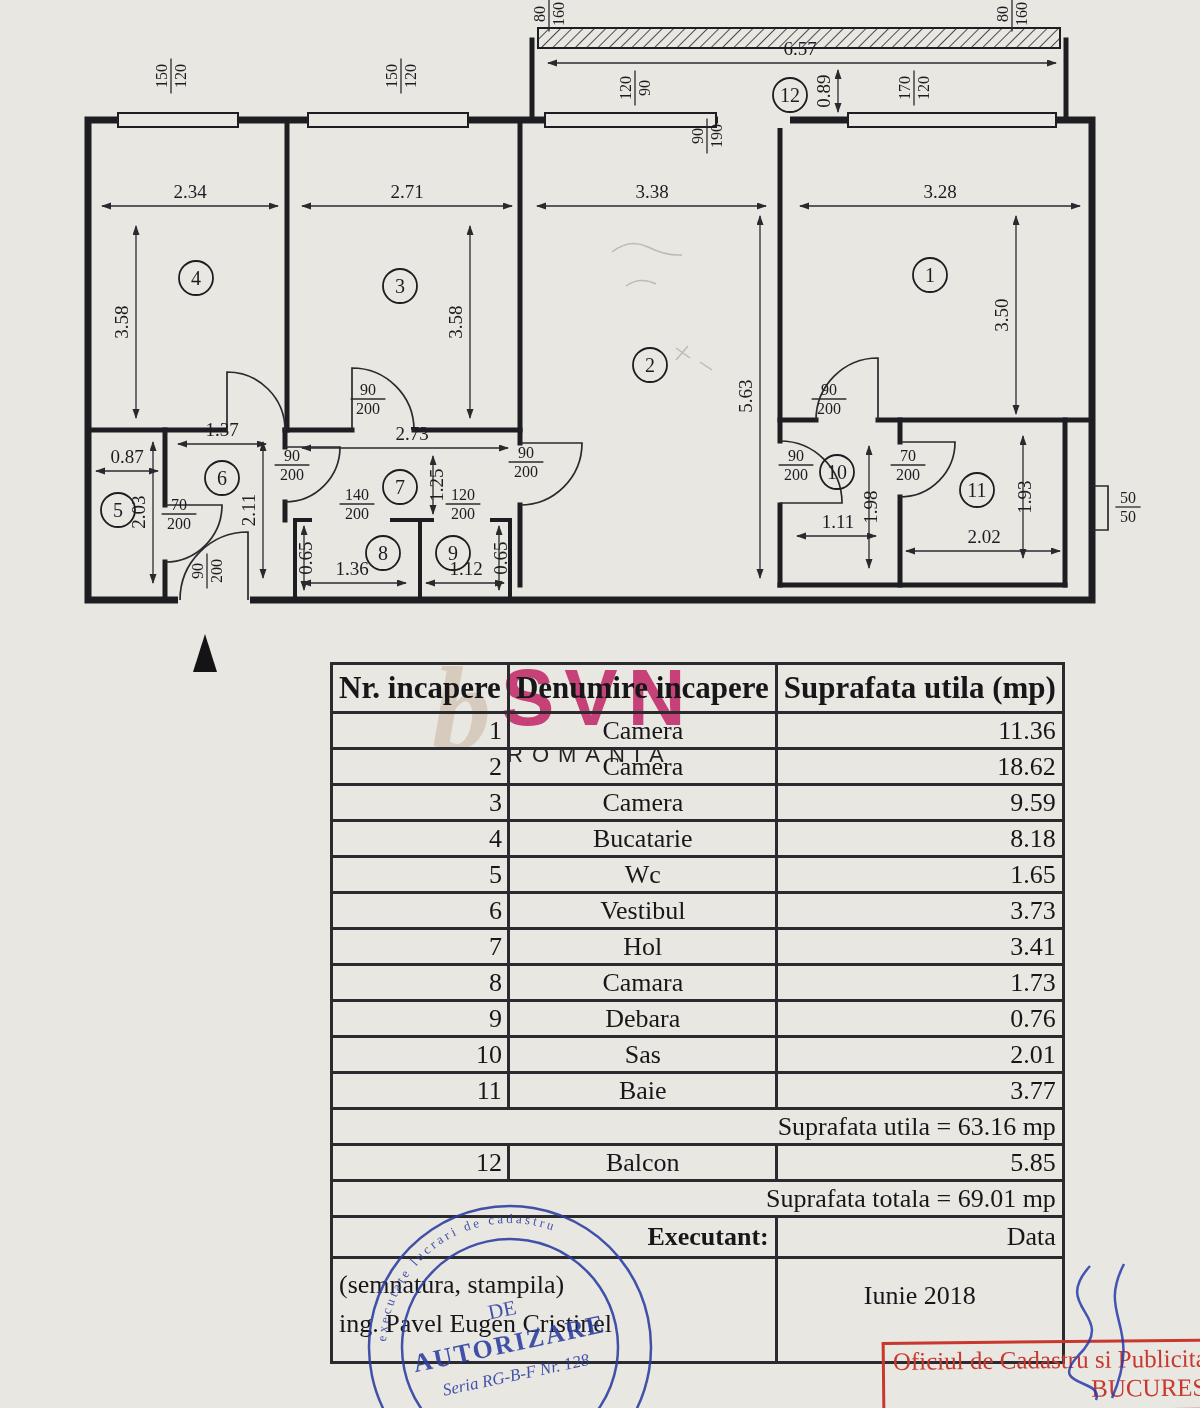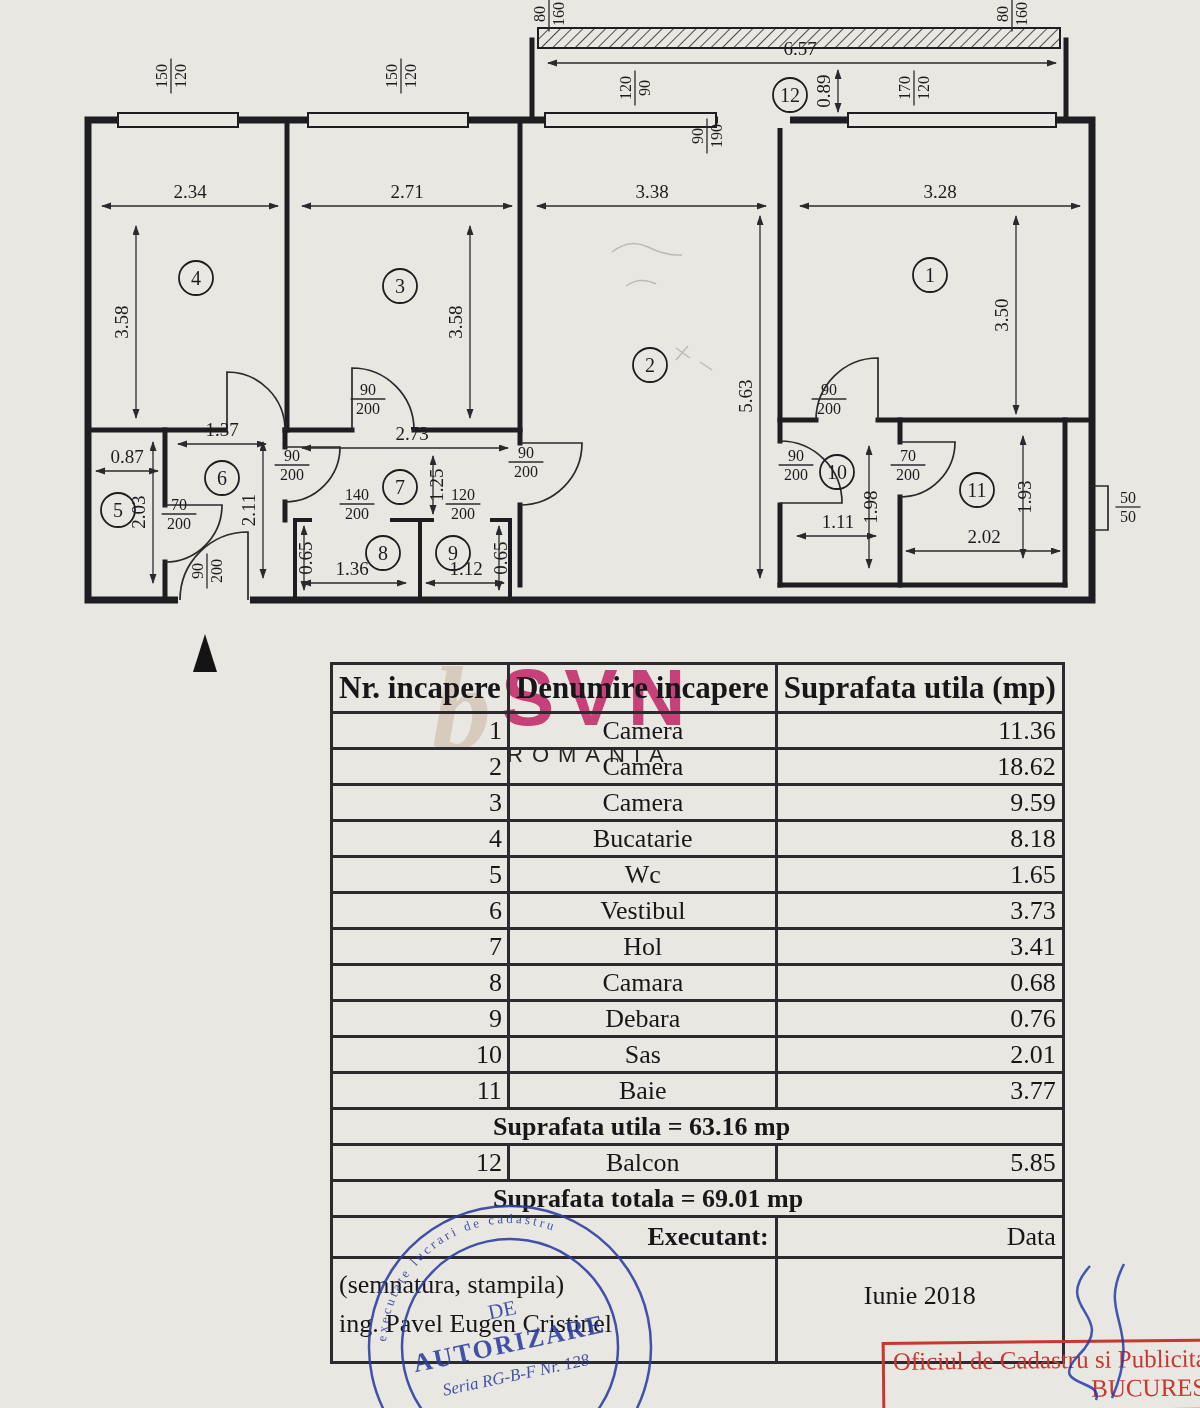--- a/index.html
+++ b/index.html
@@ -28,21 +28,21 @@
   .wm-text{font:bold 80px "Liberation Sans",sans-serif;color:#be185d;opacity:.8;letter-spacing:10px;line-height:1}
   .wm-sub{font:22px "Liberation Sans",sans-serif;color:#000000;opacity:.85;letter-spacing:9px;margin-top:4px;margin-left:6px}
 
   table.areas{position:absolute;left:330px;top:662px;z-index:2;border-collapse:collapse;background:transparent}
   .areas th,.areas td{border:3px solid #2b2b2f;font-size:26px;padding:0 6px;white-space:nowrap}
   .areas th{height:46px;font-size:31px;font-weight:bold;text-align:center}
   .areas td{height:33px}
   .areas td.nr{width:146px;text-align:right;padding-right:5px}
   .areas td.name{width:228px;text-align:center;padding-left:7px}
   .areas td.area{width:226px;text-align:right;}
-  .areas td.merged{font-weight:bold;text-align:left;padding-left:160px}
+  .areas td.merged{font-weight:normal;text-align:right;padding-left:160px}
   .areas td.exec{font-weight:bold;text-align:right;height:38px}
   .areas td.data-h{font-weight:normal;text-align:right;height:38px}
   .areas td.sig{height:96px;vertical-align:top;padding-top:6px;line-height:1.5}
   .areas td.date-cell{vertical-align:top;text-align:center;padding-top:22px}
 
   .round-stamp{position:absolute;left:340px;top:1182px;z-index:4;opacity:.88}
   .stamp-blue{fill:none;stroke:#2a3da0;stroke-width:2.5}
   .stamp-txt{fill:#2a3da0;font-family:"Liberation Serif",serif}
 
   .red-stamp{position:absolute;left:882px;top:1340px;width:362px;height:60px;z-index:3;
@@ -336,21 +336,21 @@
           <td class="area">3.73</td>
         </tr>
         <tr>
           <td class="nr">7</td>
           <td class="name">Hol</td>
           <td class="area">3.41</td>
         </tr>
         <tr>
           <td class="nr">8</td>
           <td class="name">Camara</td>
-          <td class="area">0.68</td>
+          <td class="area">1.73</td>
         </tr>
         <tr>
           <td class="nr">9</td>
           <td class="name">Debara</td>
           <td class="area">0.76</td>
         </tr>
         <tr>
           <td class="nr">10</td>
           <td class="name">Sas</td>
           <td class="area">2.01</td>

